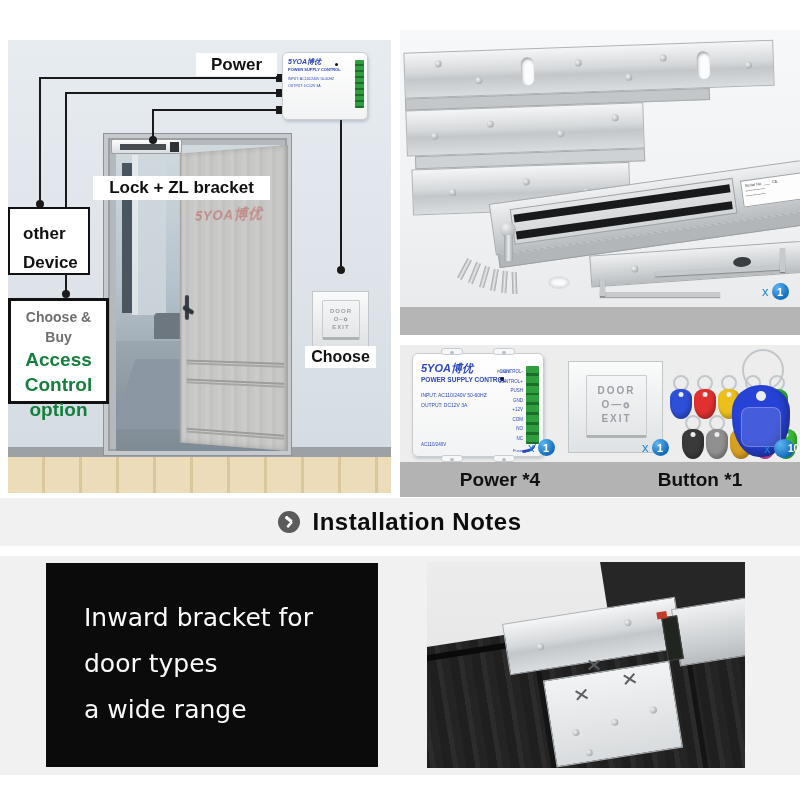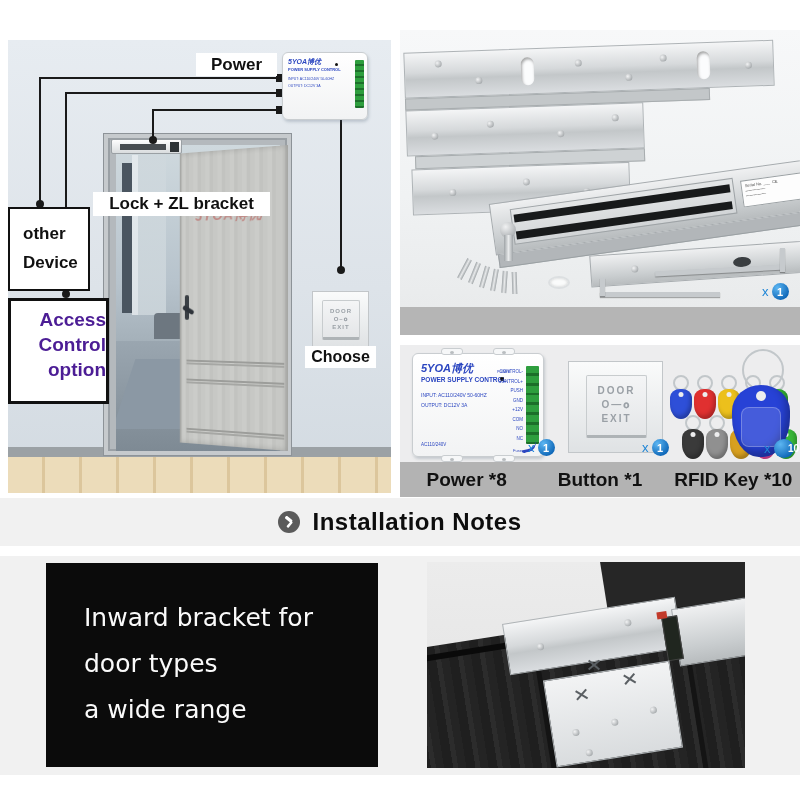--- a/index.html
+++ b/index.html
@@ -51,28 +51,28 @@
   #psu-mini .brand { position:absolute; left:5px; top:4px; font-size:7px; font-weight:bold; font-style:italic; color:#2b46c0; }
   #psu-mini .ttl { position:absolute; left:5px; top:14px; font-size:4px; font-weight:bold; color:#2b46c0; }
   #psu-mini .ln1 { position:absolute; left:5px; top:24px; font-size:3.5px; color:#2b46c0; }
   #psu-mini .ln2 { position:absolute; left:5px; top:31px; font-size:3.5px; color:#2b46c0; }
   #psu-mini .grn { position:absolute; right:3px; top:7px; width:9px; height:48px;
         background:repeating-linear-gradient(180deg,#2e9e3e 0 4px,#1c6f2a 4px 6px); border-radius:1px; }
   #psu-mini .led { position:absolute; left:52px; top:10px; width:3px; height:3px; background:#111; border-radius:50%; }
   
   .plate { background:#fff; color:#111; font-weight:bold; display:flex; align-items:center; justify-content:center; }
   #lbl-power { left:188px; top:13px; width:81px; height:23px; font-size:17px; }
-  #lbl-lock { left:85px; top:136px; width:177px; height:24px; font-size:17px;margin-top:16px; }
+  #lbl-lock { left:85px; top:136px; width:177px; height:24px; font-size:17px; }
   #lbl-button { left:297px; top:306px; width:71px; height:22px; font-size:16px; }
-  #box-other { left:0px; top:167px; width:82px; height:84px; background:#fff; border:2px solid #111;
+  #box-other { left:0px; top:167px; width:82px; height:68px; background:#fff; border:2px solid #111;
                padding:10px 0 0 13px; }
   #box-other div { font-size:17px; font-weight:bold; color:#111; line-height:29px; }
   #box-choose { left:0px; top:258px; width:101px; height:106px; background:#fff; border:3px solid #111; text-align:center; padding-top:6px;}
   #box-choose .grey { font-size:14px; font-weight:bold; color:#6e6e6e; line-height:20px; }
-  #box-choose .blk { font-size:19px; font-weight:bold; color:#4c1d95; line-height:25px;text-align:right; }
+  #box-choose .blk { font-size:19px; font-weight:bold; color:#15803d; line-height:25px; }
   
   .exitbtn { background:linear-gradient(180deg,#fafbfb,#dfe2e4); border:1px solid #c2c6c9; }
   .exitbtn .inner { position:absolute; background:linear-gradient(180deg,#f4f5f6,#e4e6e8);
                     border:1px solid #c8ccce; border-bottom:3px solid #aeb3b6; border-radius:2px;
                     text-align:center; color:#9aa0a6; font-weight:bold; }
   .exitbtn .ledbar { position:absolute; left:50%; transform:translateX(-50%); background:#3fae62; border-radius:1px; }
   #btn-mini { left:304px; top:251px; width:57px; height:57px; }
   #btn-mini .inner { left:9px; top:8px; width:38px; height:40px; font-size:6px; line-height:8px; padding-top:6px; letter-spacing:1px;}
   #btn-mini .ledbar { top:11px; width:7px; height:2px; }
   .keyglyph { display:inline-block; color:#9aa0a6; }
@@ -225,20 +225,21 @@
       <div class="led"></div>
     </div>
 
     <div class="abs plate" id="lbl-power">Power</div>
     <div class="abs plate" id="lbl-lock">Lock + ZL bracket</div>
     <div class="abs" id="box-other">
       <div>other</div>
       <div>Device</div>
     </div>
     <div class="abs" id="box-choose">
+      <div class="grey">Choose &amp; Buy</div>
       <div class="blk">Access</div>
       <div class="blk">Control</div>
       <div class="blk">option</div>
     </div>
 
     <div class="abs exitbtn" id="btn-mini">
       <div class="ledbar"></div>
       <div class="inner">
         <span>DOOR</span><br>
         <span class="keyglyph">O–𝐨</span><br>
@@ -379,23 +380,22 @@
     <div class="abs badge" style="left:242px;top:94px">
       <span class="x">x</span>
       <span class="ball sm">1</span>
     </div>
     <div class="abs badge" style="left:364px;top:94px;z-index:5">
       <span class="x">x</span>
       <span class="ball lg">10</span>
     </div>
 
     <div class="abs" id="kit-labels">
-      <div class="cell">Power *8</div>
+      <div class="cell">Power *4</div>
       <div class="cell">Button *1</div>
-      <div class="cell">RFID Key *10</div>
     </div>
   </section>
 
   <section class="abs" id="heading-band">
     <span class="circ">
       <svg width="13" height="13" viewBox="0 0 16 16">
           <g fill="#fff">
         <rect x="7" y="6" width="3" height="9" rx="1" transform="rotate(40 8.5 10)"></rect>
         <rect x="2" y="2" width="10" height="4" rx="1.5" transform="rotate(40 7 4)"></rect>
       </g>

